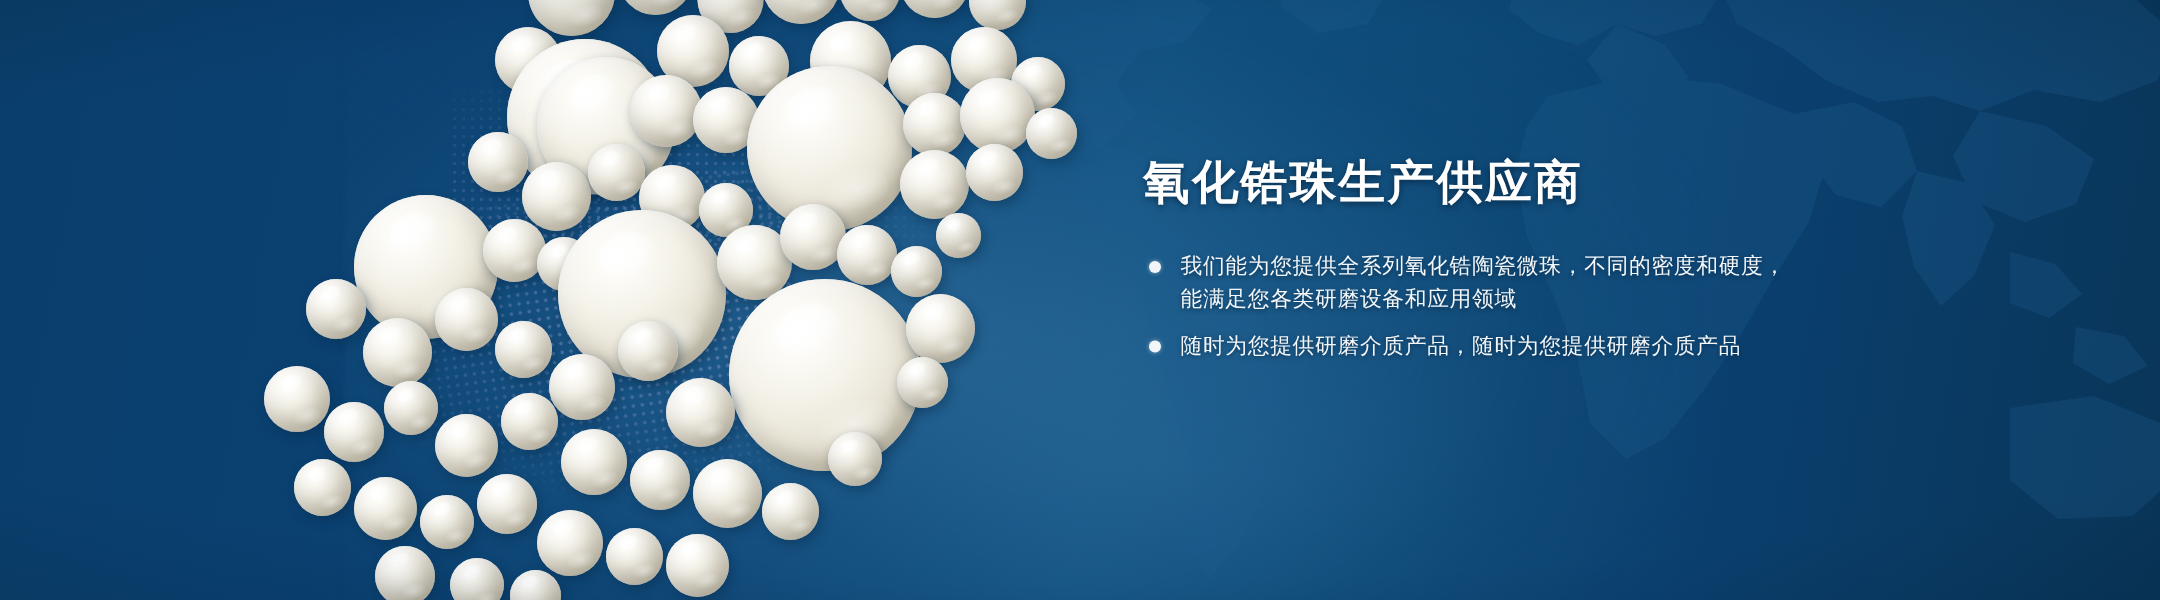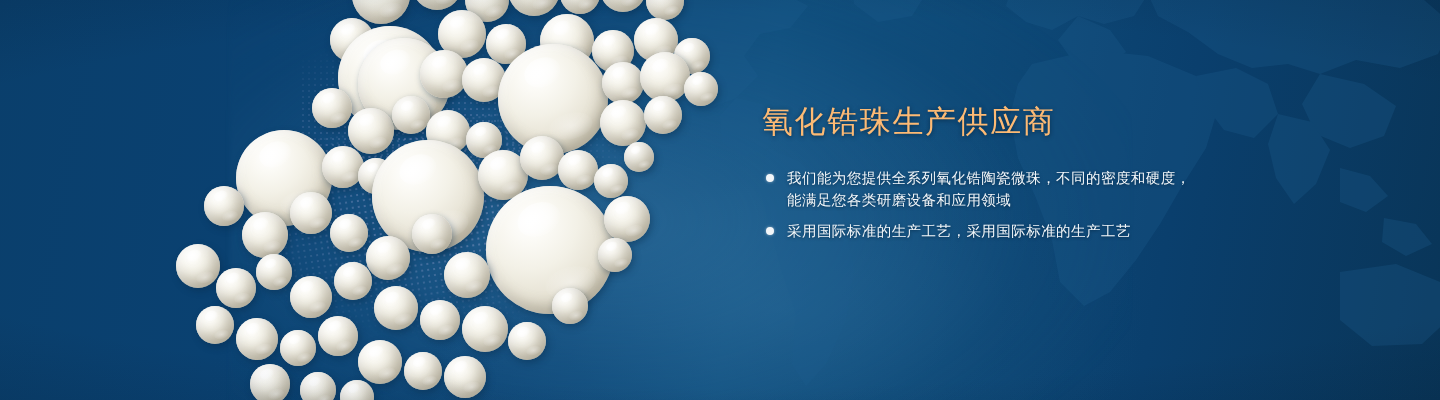--- a/index.html
+++ b/index.html
@@ -164,22 +164,22 @@
   .content {
     position: absolute;
     left: 762px;
     top: 104px;
     width: 600px;
   }
   .headline {
     margin: 0 0 26px 0;
     font-size: 31px;
     line-height: 1.18;
-    font-weight: 400;
-    color: #fdba74;
+    font-weight: 700;
+    color: #ffffff;
     letter-spacing: 1.6px;
     text-shadow: 0 1px 4px rgba(3,26,48,0.65);
     white-space: nowrap;
   }
   .bullets {
     list-style: none;
     margin: 4px;
     padding: 0;
   }
   .bullet {
@@ -339,18 +339,18 @@
     <ul class="bullets">
       <li class="bullet">
         <span class="dot"></span>
         <span class="bullet-text">
           <span>我们能为您提供全系列氧化锆陶瓷微珠，不同的密度和硬度，</span>
           <span class="line2">能满足您各类研磨设备和应用领域</span>
         </span>
       </li>
       <li class="bullet">
         <span class="dot"></span>
-        <span class="bullet-text">采用国际标准的生产工艺，采用国际标准的生产工艺</span>
+        <span class="bullet-text">随时为您提供研磨介质产品，随时为您提供研磨介质产品</span>
       </li>
     </ul>
   </div>
 
 </div>
 
 </body></html>

